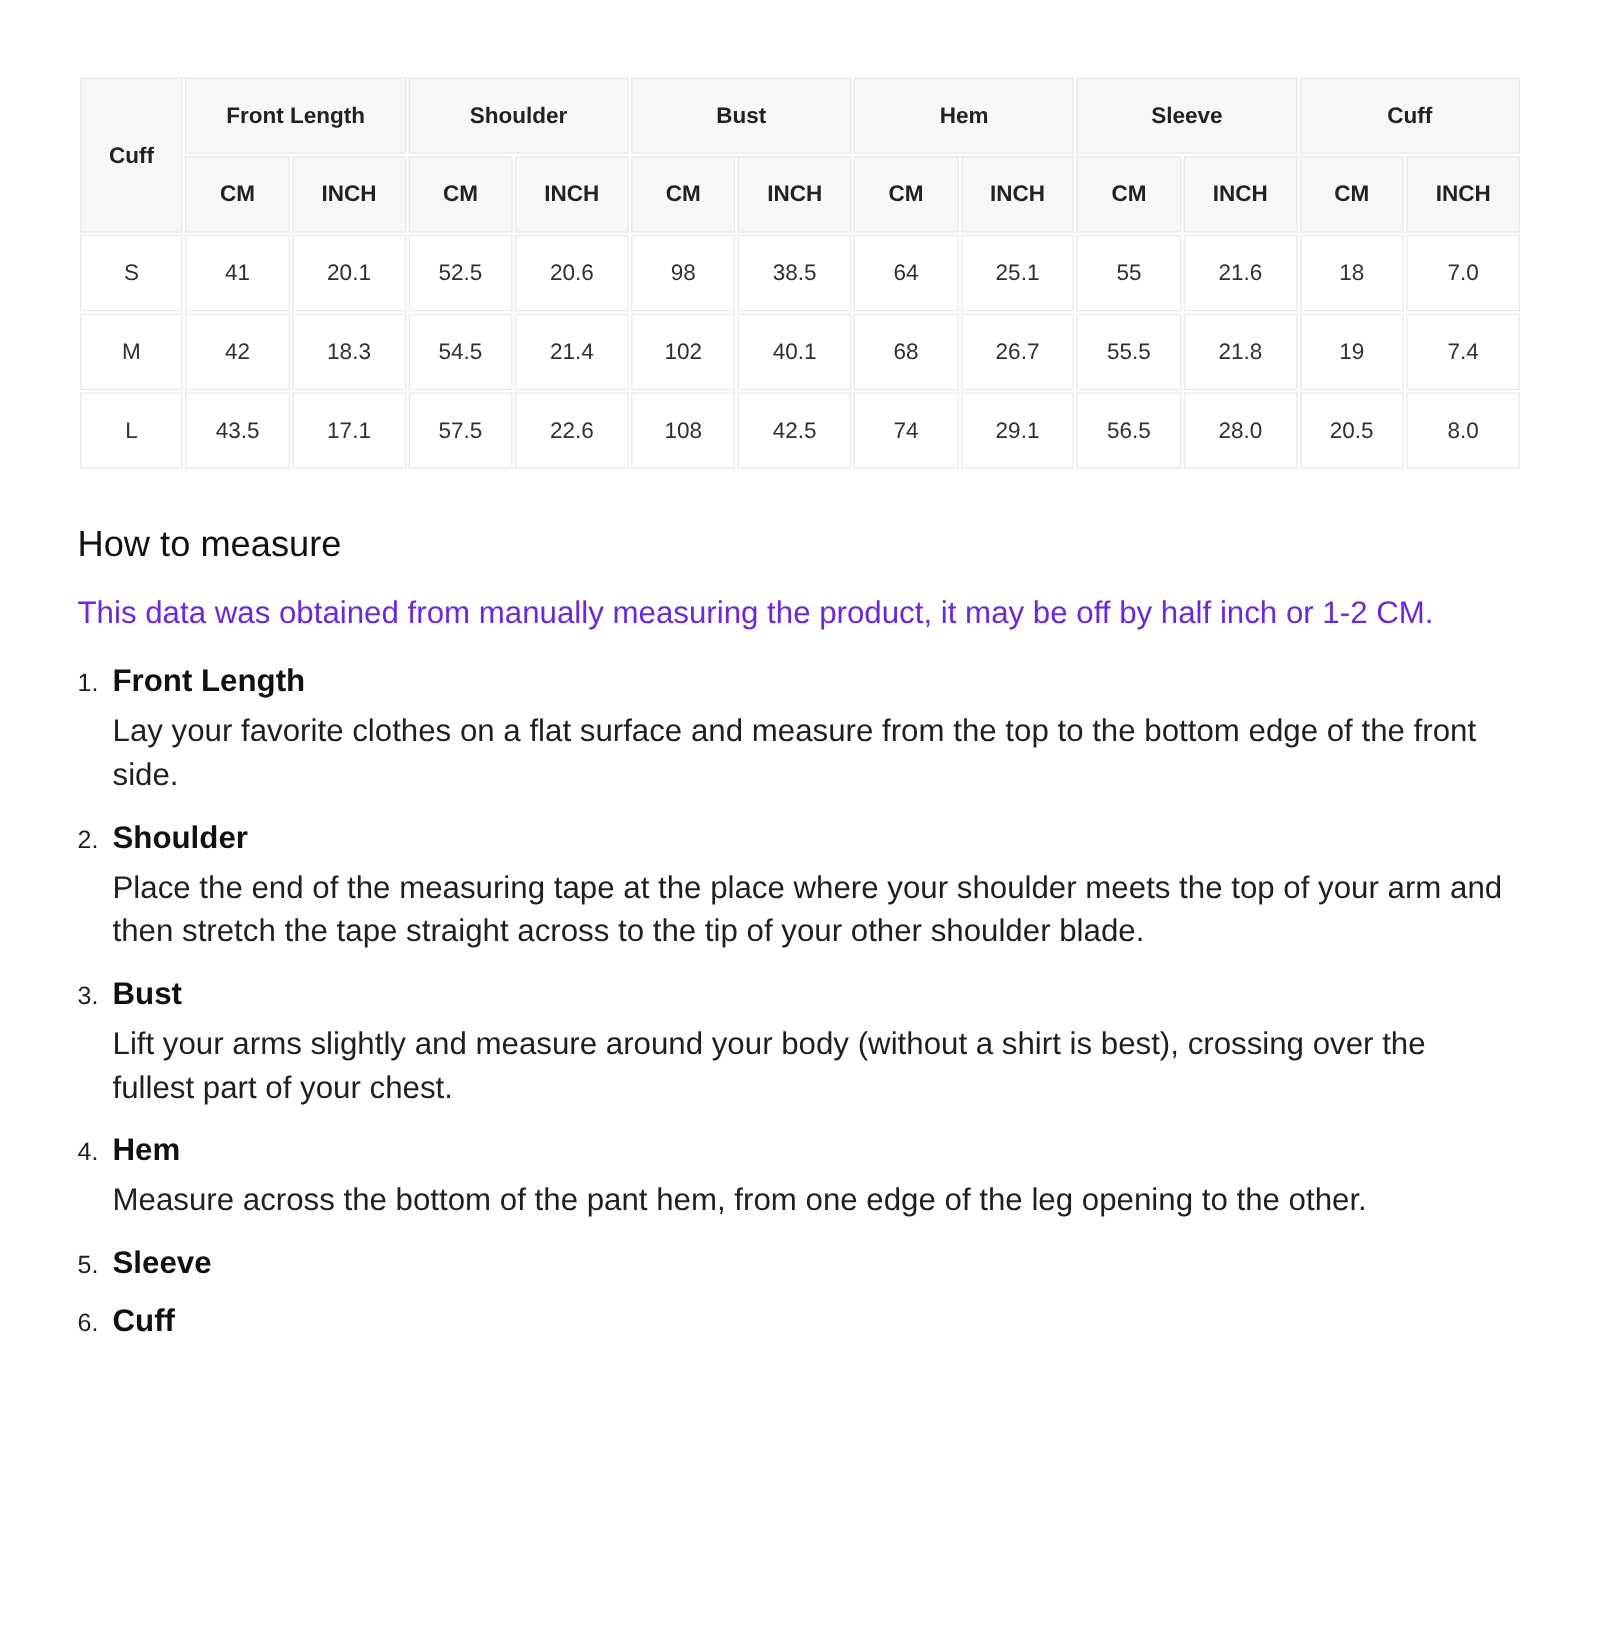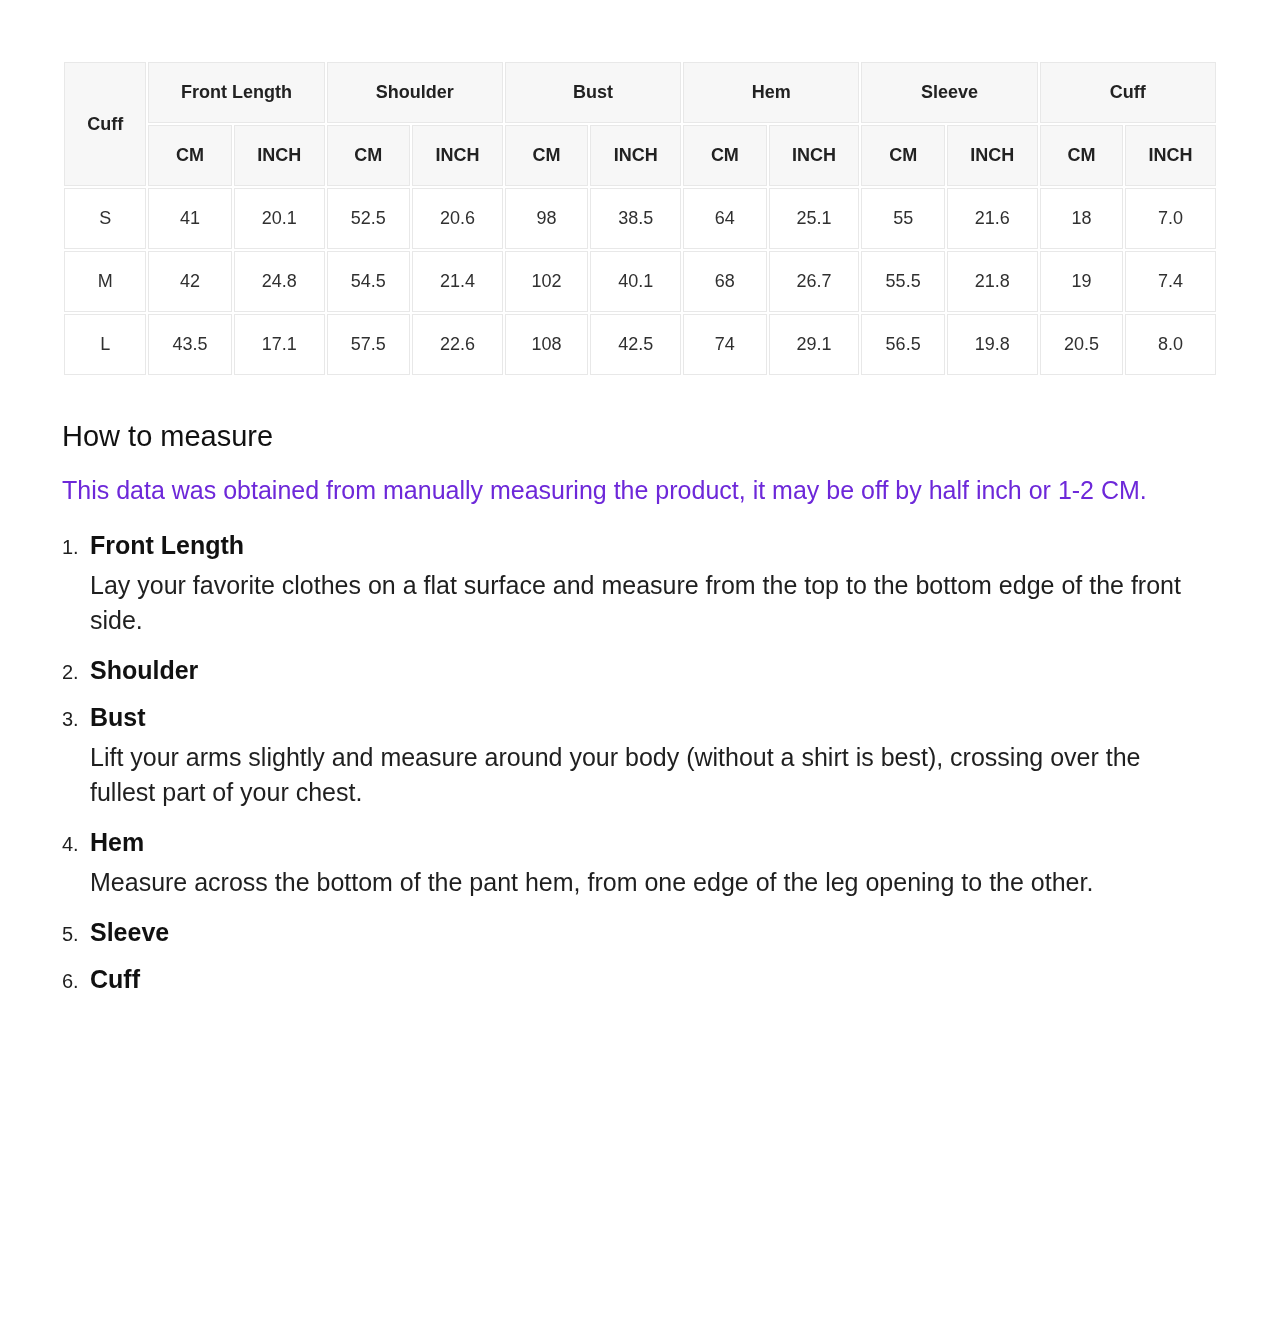--- a/index.html
+++ b/index.html
@@ -154,21 +154,21 @@
           <td>64</td>
           <td>25.1</td>
           <td>55</td>
           <td>21.6</td>
           <td>18</td>
           <td>7.0</td>
         </tr>
         <tr>
           <td>M</td>
           <td>42</td>
-          <td>24.8</td>
+          <td>18.3</td>
           <td>54.5</td>
           <td>21.4</td>
           <td>102</td>
           <td>40.1</td>
           <td>68</td>
           <td>26.7</td>
           <td>55.5</td>
           <td>21.8</td>
           <td>19</td>
           <td>7.4</td>
@@ -177,21 +177,21 @@
           <td>L</td>
           <td>43.5</td>
           <td>17.1</td>
           <td>57.5</td>
           <td>22.6</td>
           <td>108</td>
           <td>42.5</td>
           <td>74</td>
           <td>29.1</td>
           <td>56.5</td>
-          <td>19.8</td>
+          <td>28.0</td>
           <td>20.5</td>
           <td>8.0</td>
         </tr>
       </tbody>
     </table>
 
     <h2 class="htm-heading">How to measure</h2>
     <p class="htm-intro">This data was obtained from manually measuring the product, it may be off by half inch or 1-2 CM.</p>
 
     <div class="htm-list">
@@ -202,20 +202,21 @@
           <span class="item-title">Front Length</span>
         </div>
         <p class="item-desc">Lay your favorite clothes on a flat surface and measure from the top to the bottom edge of the front side.</p>
       </div>
 
       <div class="list-item">
         <div class="item-head">
           <span class="item-num">2.</span>
           <span class="item-title">Shoulder</span>
         </div>
+        <p class="item-desc">Place the end of the measuring tape at the place where your shoulder meets the top of your arm and then stretch the tape straight across to the tip of your other shoulder blade.</p>
       </div>
 
       <div class="list-item">
         <div class="item-head">
           <span class="item-num">3.</span>
           <span class="item-title">Bust</span>
         </div>
         <p class="item-desc">Lift your arms slightly and measure around your body (without a shirt is best), crossing over the fullest part of your chest.</p>
       </div>
 

